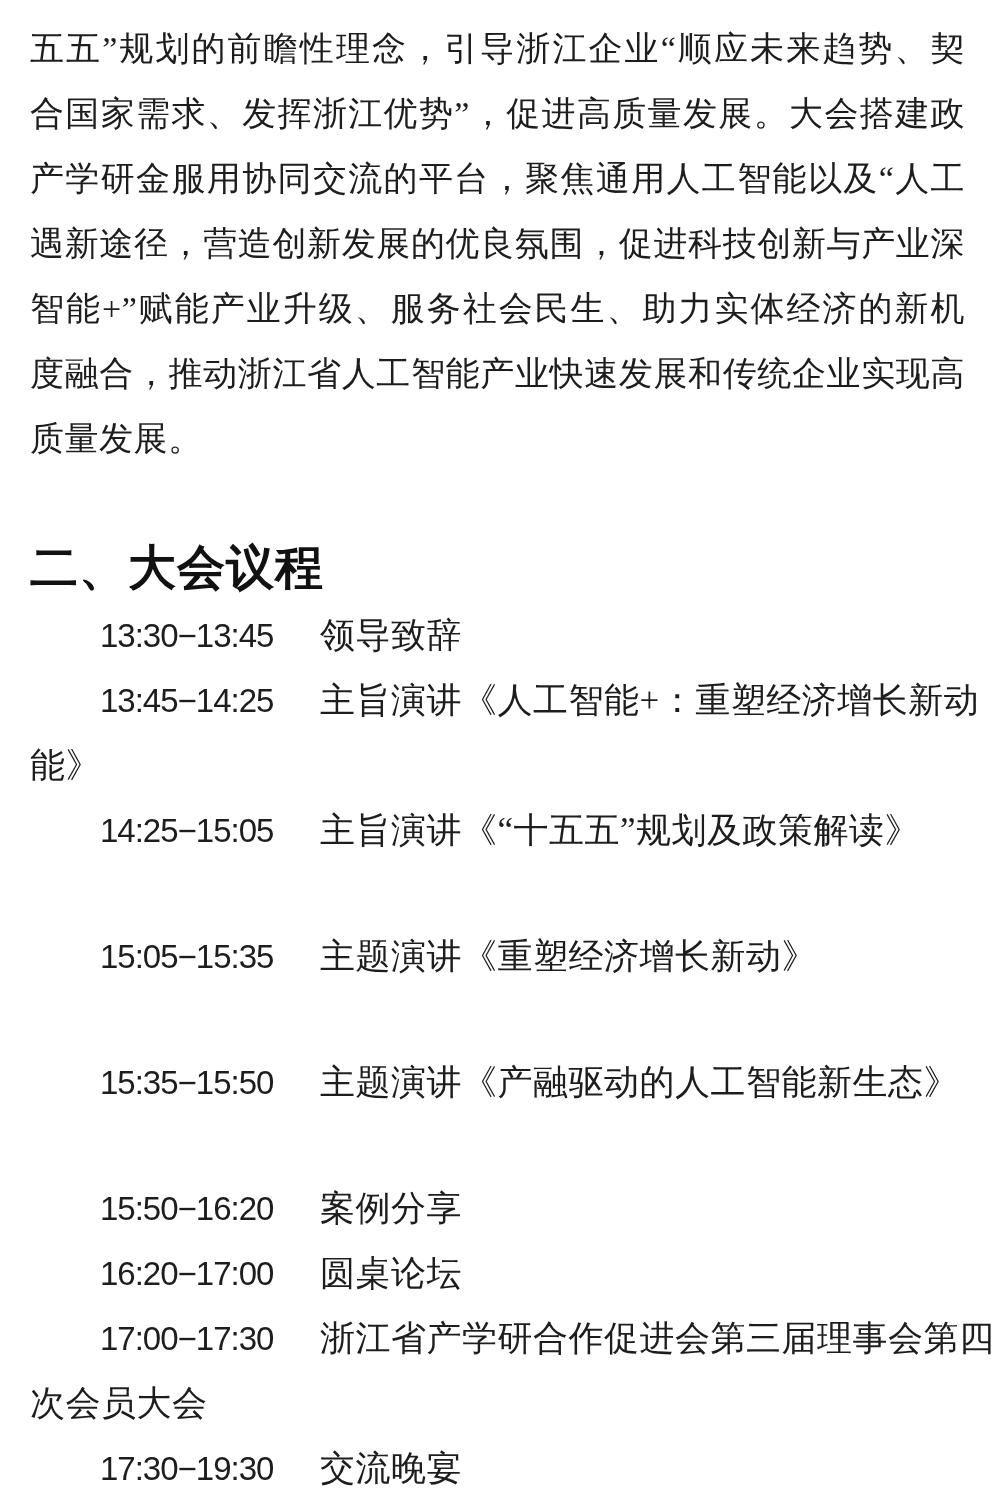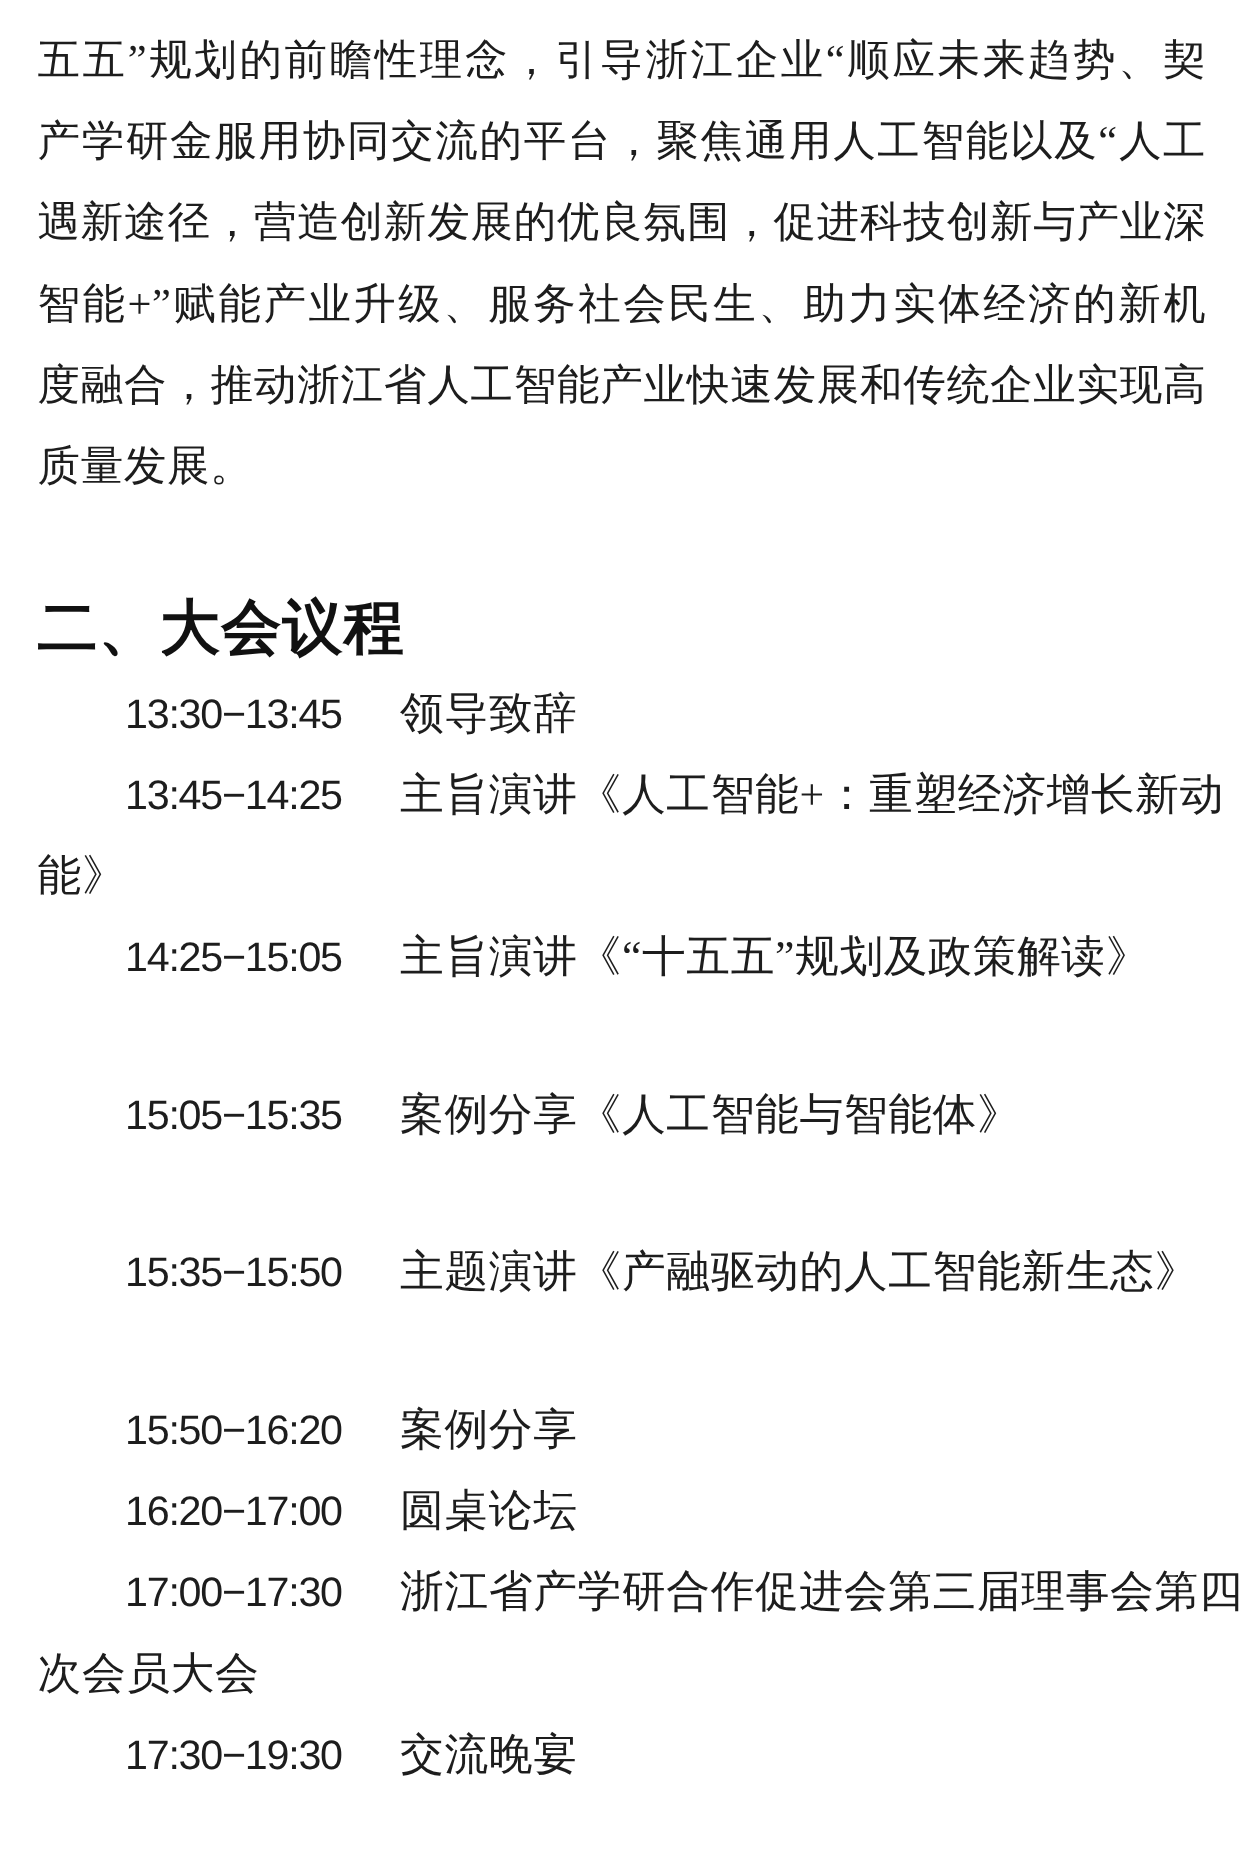--- a/index.html
+++ b/index.html
@@ -76,20 +76,21 @@
     letter-spacing: 0.5px;
   }
 </style>
 </head>
 <body>
 
 <div class="page">
 
   <div>
     <div class="intro-line">五五”规划的前瞻性理念，引导浙江企业“顺应未来趋势、契</div>
+    <div class="intro-line">合国家需求、发挥浙江优势”，促进高质量发展。大会搭建政</div>
     <div class="intro-line">产学研金服用协同交流的平台，聚焦通用人工智能以及“人工</div>
     <div class="intro-line">遇新途径，营造创新发展的优良氛围，促进科技创新与产业深</div>
     <div class="intro-line">智能+”赋能产业升级、服务社会民生、助力实体经济的新机</div>
     <div class="intro-line">度融合，推动浙江省人工智能产业快速发展和传统企业实现高</div>
     <div class="intro-line last">质量发展。</div>
   </div>
 
   <div class="agenda-heading">二、大会议程</div>
 
   <div>
@@ -101,21 +102,21 @@
     <div class="agenda-row">
       <span class="agenda-time">13:45−14:25</span><span class="agenda-activity">主旨演讲《人工智能+：重塑经济增长新动</span>
     </div>
     <div class="agenda-wrap-line">能》</div>
 
     <div class="agenda-row">
       <span class="agenda-time">14:25−15:05</span><span class="agenda-activity">主旨演讲《“十五五”规划及政策解读》</span>
     </div>
 
     <div class="agenda-row gap-before">
-      <span class="agenda-time">15:05−15:35</span><span class="agenda-activity">案例分享《人工智能与智能体》</span>
+      <span class="agenda-time">15:05−15:35</span><span class="agenda-activity">主题演讲《重塑经济增长新动》</span>
     </div>
 
     <div class="agenda-row gap-before">
       <span class="agenda-time">15:35−15:50</span><span class="agenda-activity">主题演讲《产融驱动的人工智能新生态》</span>
     </div>
 
     <div class="agenda-row gap-before">
       <span class="agenda-time">15:50−16:20</span><span class="agenda-activity">案例分享</span>
     </div>
 

